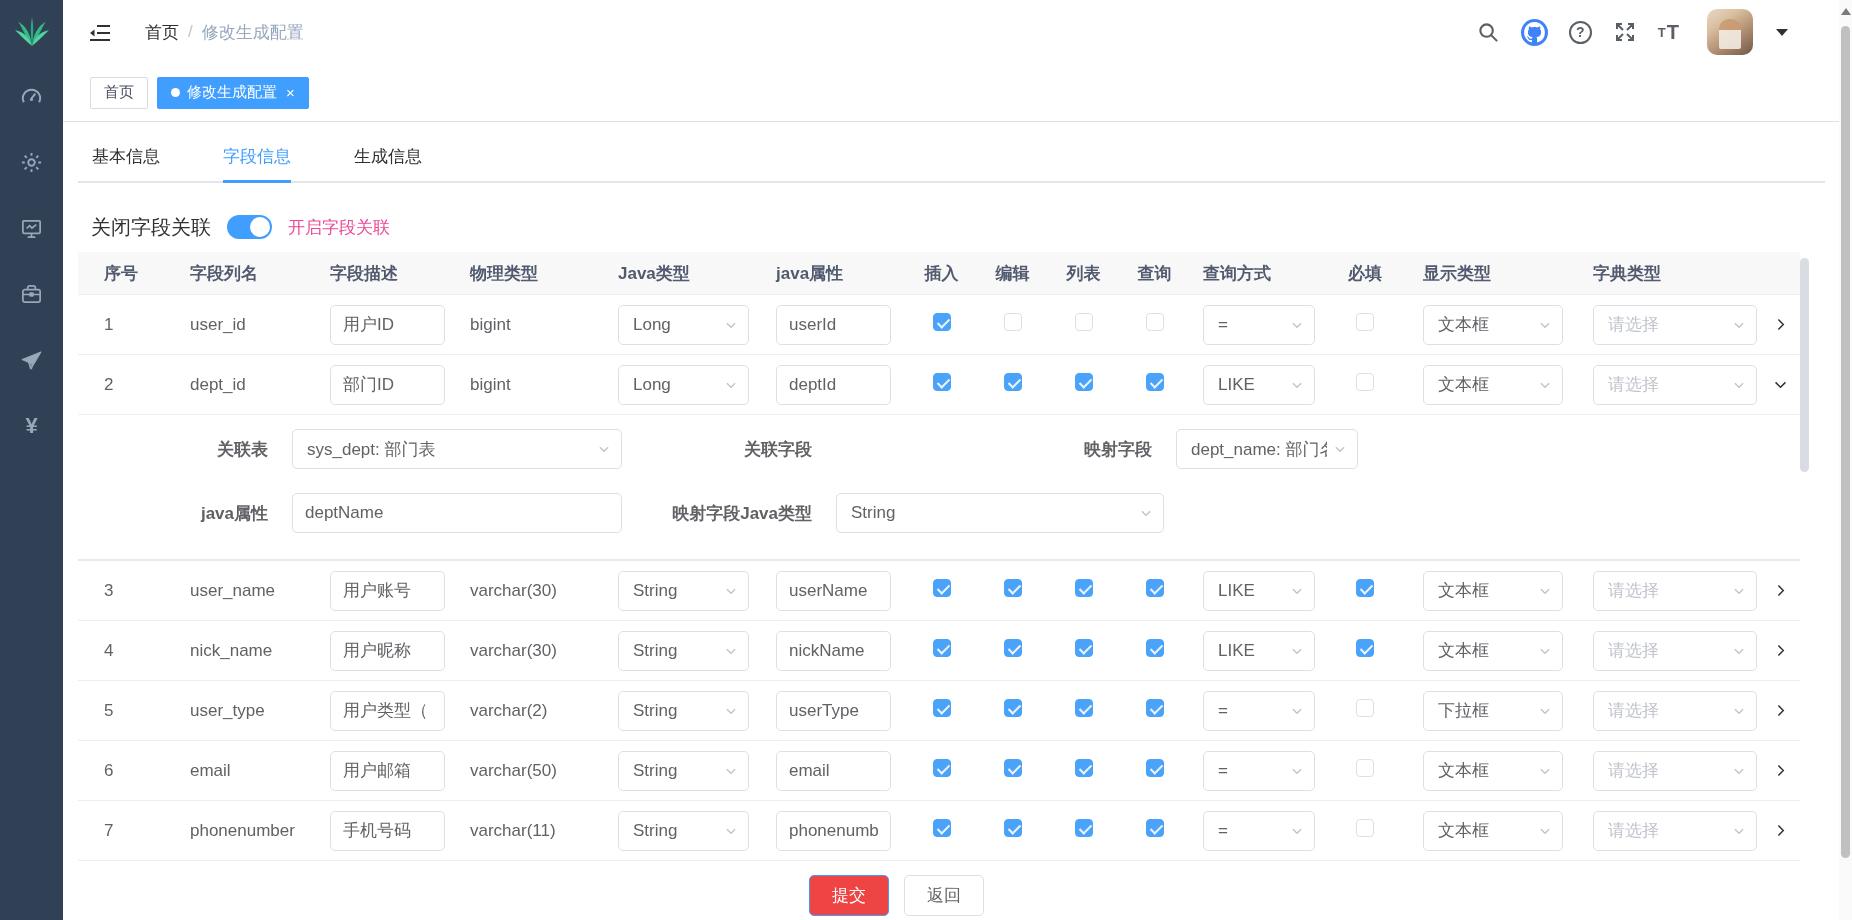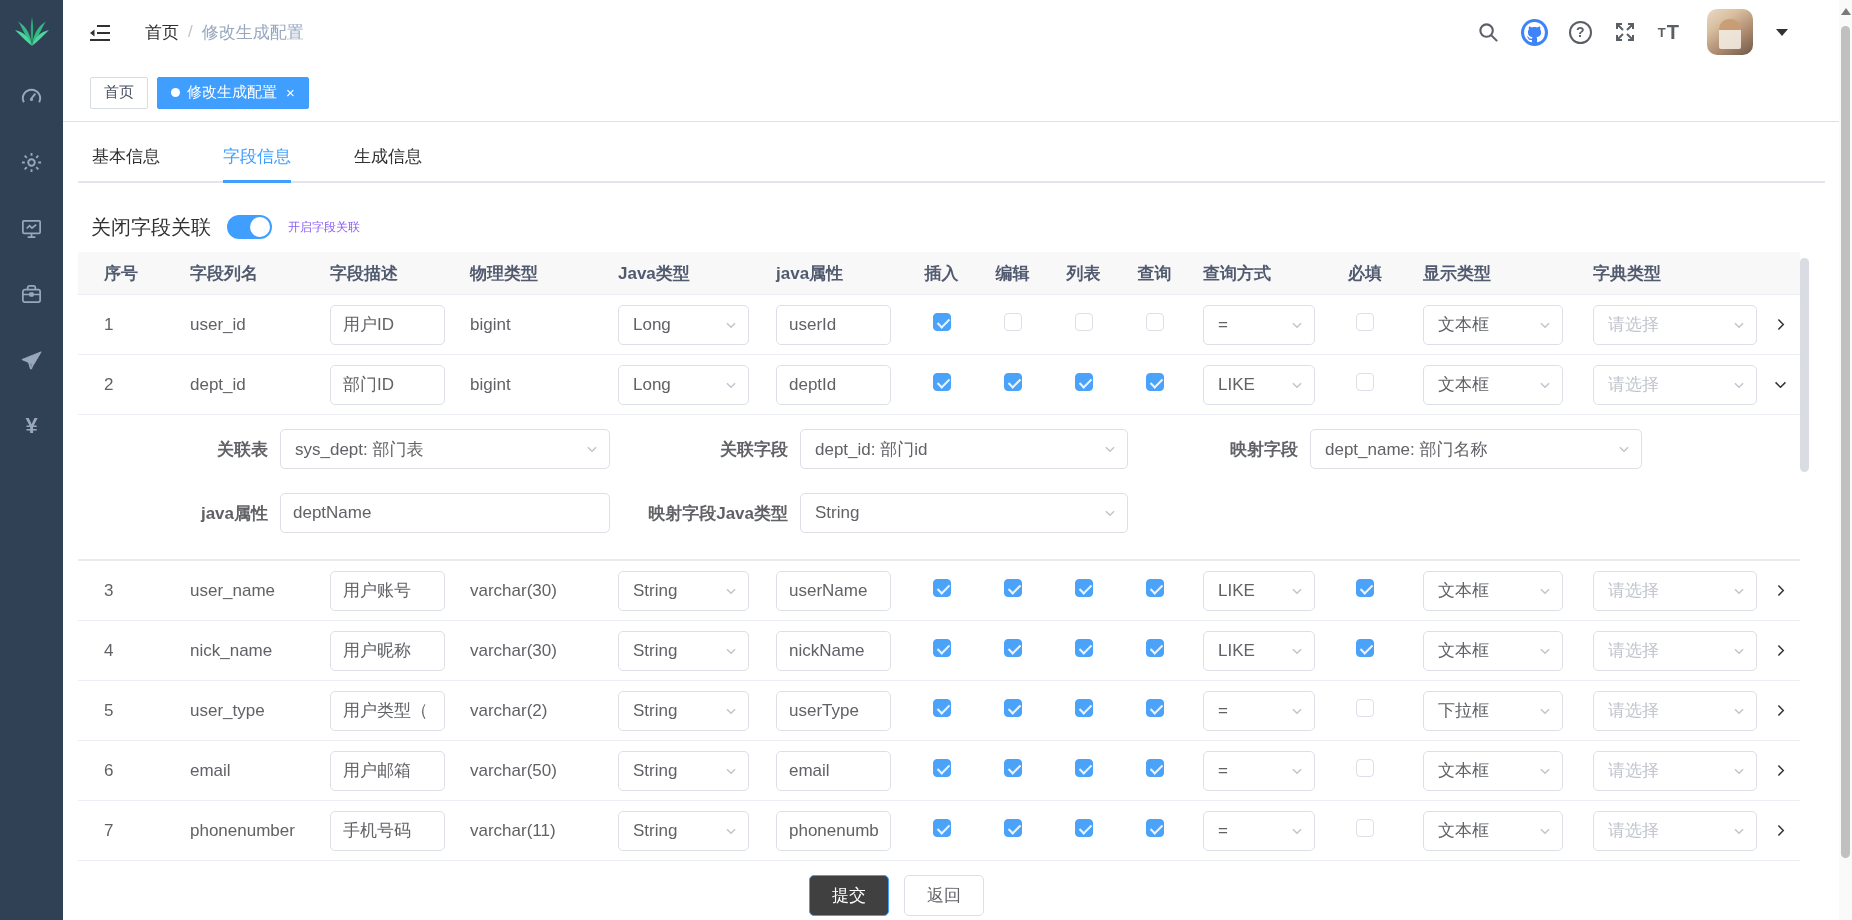--- a/index.html
+++ b/index.html
@@ -44,21 +44,21 @@
 
   .tabs { display:flex; gap:63px; margin-top:12px; padding-left:14px; border-bottom:2px solid #e2e6ec; }
   .tab { font-size:17px; color:#303133; padding:11px 0 13px; cursor:pointer; position:relative; }
   .tab.active { color:#409EFF; }
   .tab.active::after { content:""; position:absolute; left:0; right:0; bottom:-2px; height:3px; background:#409EFF; }
 
   .toggle-row { display:flex; align-items:center; gap:16px; margin-top:22px; height:44px; padding-left:13px; }
   .toggle-label { font-size:20px; color:#303133; }
   .switch { width:45px; height:24px; border-radius:12px; background:#409EFF; position:relative; cursor:pointer; flex:0 0 auto; }
   .switch::after { content:""; position:absolute; right:2px; top:2px; width:20px; height:20px; border-radius:50%; background:#fff; }
-  .toggle-link { font-size:12px; color:#8b5cf6; cursor:pointer; }
+  .toggle-link { font-size:17px; color:#ec4899; cursor:pointer; }
 
   
   .table-wrap { position:relative; width:1722px; margin-top:3px; }
   .grid { display:grid; grid-template-columns:112px 140px 140px 148px 158px 130px 71px 71px 71px 71px 140px 70px 193px 167px 40px; align-items:center; }
   .thead { height:43px; background:#f8f8f9; border-bottom:1px solid #ebeef5; }
   .hcell { font-size:17px; font-weight:700; color:#515a6e; }
   .c1 { padding-left:26px; }
   .c11 { padding-left:13px; }
   .c13 { padding-left:23px; }
   .center { justify-self:center; }
@@ -79,30 +79,30 @@
   .checkbox.checked { background:#4aa2f9; border-color:#4aa2f9; }
   .checkbox.checked::after { content:""; position:absolute; left:6px; top:2px; width:5px; height:10px;
     border-right:2px solid #eaf4ff; border-bottom:2px solid #eaf4ff; transform:rotate(45deg); }
 
   .chevron { display:flex; cursor:pointer; }
   .chevron svg { stroke:#303133; }
   .chevron.down { transform:rotate(90deg); }
 
   
   .expanded { padding:14px 0 26px; border-bottom:2px solid #e8eaec; background:#fff; }
-  .exp-grid { display:grid; grid-template-columns:202px 330px 190px 328px 182px 332px; align-items:center; }
+  .exp-grid { display:grid; grid-template-columns:202px 330px 190px 328px 182px 332px; align-items:center;gap:12px; }
   .exp-grid + .exp-grid { margin-top:24px; }
   .exp-label { text-align:right; padding-right:12px; font-size:17px; font-weight:700; color:#606266; white-space:nowrap; }
   .exp-grid .sel, .exp-grid .inp { width:100%; }
 
   .inner-scroll-thumb { position:absolute; left:1722px; top:6px; width:9px; height:214px; background:#d9dde3; border-radius:5px; cursor:pointer; }
 
   .footer-btns { display:flex; justify-content:center; gap:15px; margin-top:14px; position:relative; left:-55px; }
   .btn { height:41px; padding:0 22px; font-size:17px; border-radius:5px; cursor:pointer; font-family:inherit; }
-  .btn-primary { background:#404040; border:1px solid #409EFF; color:#fff; }
+  .btn-primary { background:#ef4444; border:1px solid #409EFF; color:#fff; }
   .btn-default { background:#fff; border:1px solid #dcdfe6; color:#606266; }
 
   
   .bscroll { position:absolute; right:0; top:0; width:13px; height:920px; background:#fafafa; z-index:9; }
   .bscroll .up-arrow { position:absolute; top:8px; left:2px; width:0; height:0; border-left:5px solid transparent; border-right:5px solid transparent; border-bottom:7px solid #7a7a7a; }
   .bscroll .thumb { position:absolute; top:26px; left:2px; width:9px; height:832px; background:#c0c0c0; border-radius:5px; }
 </style>
 </head>
 <body>
 
@@ -371,28 +371,20 @@
       <div class="exp-label">关联表</div>
       <div class="sel">
         <span>sys_dept: 部门表</span>
         <span class="arr">
                     <svg width="14" height="14" viewBox="0 0 24 24" fill="none" stroke="#c0c4cc" stroke-width="2.4">
                       <path d="M5 9l7 7 7-7"></path>
                     </svg>
                   </span>
       </div>
       <div class="exp-label">关联字段</div>
-      <div class="sel">
-        <span>dept_id: 部门id</span>
-        <span class="arr">
-                    <svg width="14" height="14" viewBox="0 0 24 24" fill="none" stroke="#c0c4cc" stroke-width="2.4">
-                      <path d="M5 9l7 7 7-7"></path>
-                    </svg>
-                  </span>
-      </div>
       <div class="exp-label">映射字段</div>
       <div class="sel">
         <span>dept_name: 部门名称</span>
         <span class="arr">
                     <svg width="14" height="14" viewBox="0 0 24 24" fill="none" stroke="#c0c4cc" stroke-width="2.4">
                       <path d="M5 9l7 7 7-7"></path>
                     </svg>
                   </span>
       </div>
     </div>

